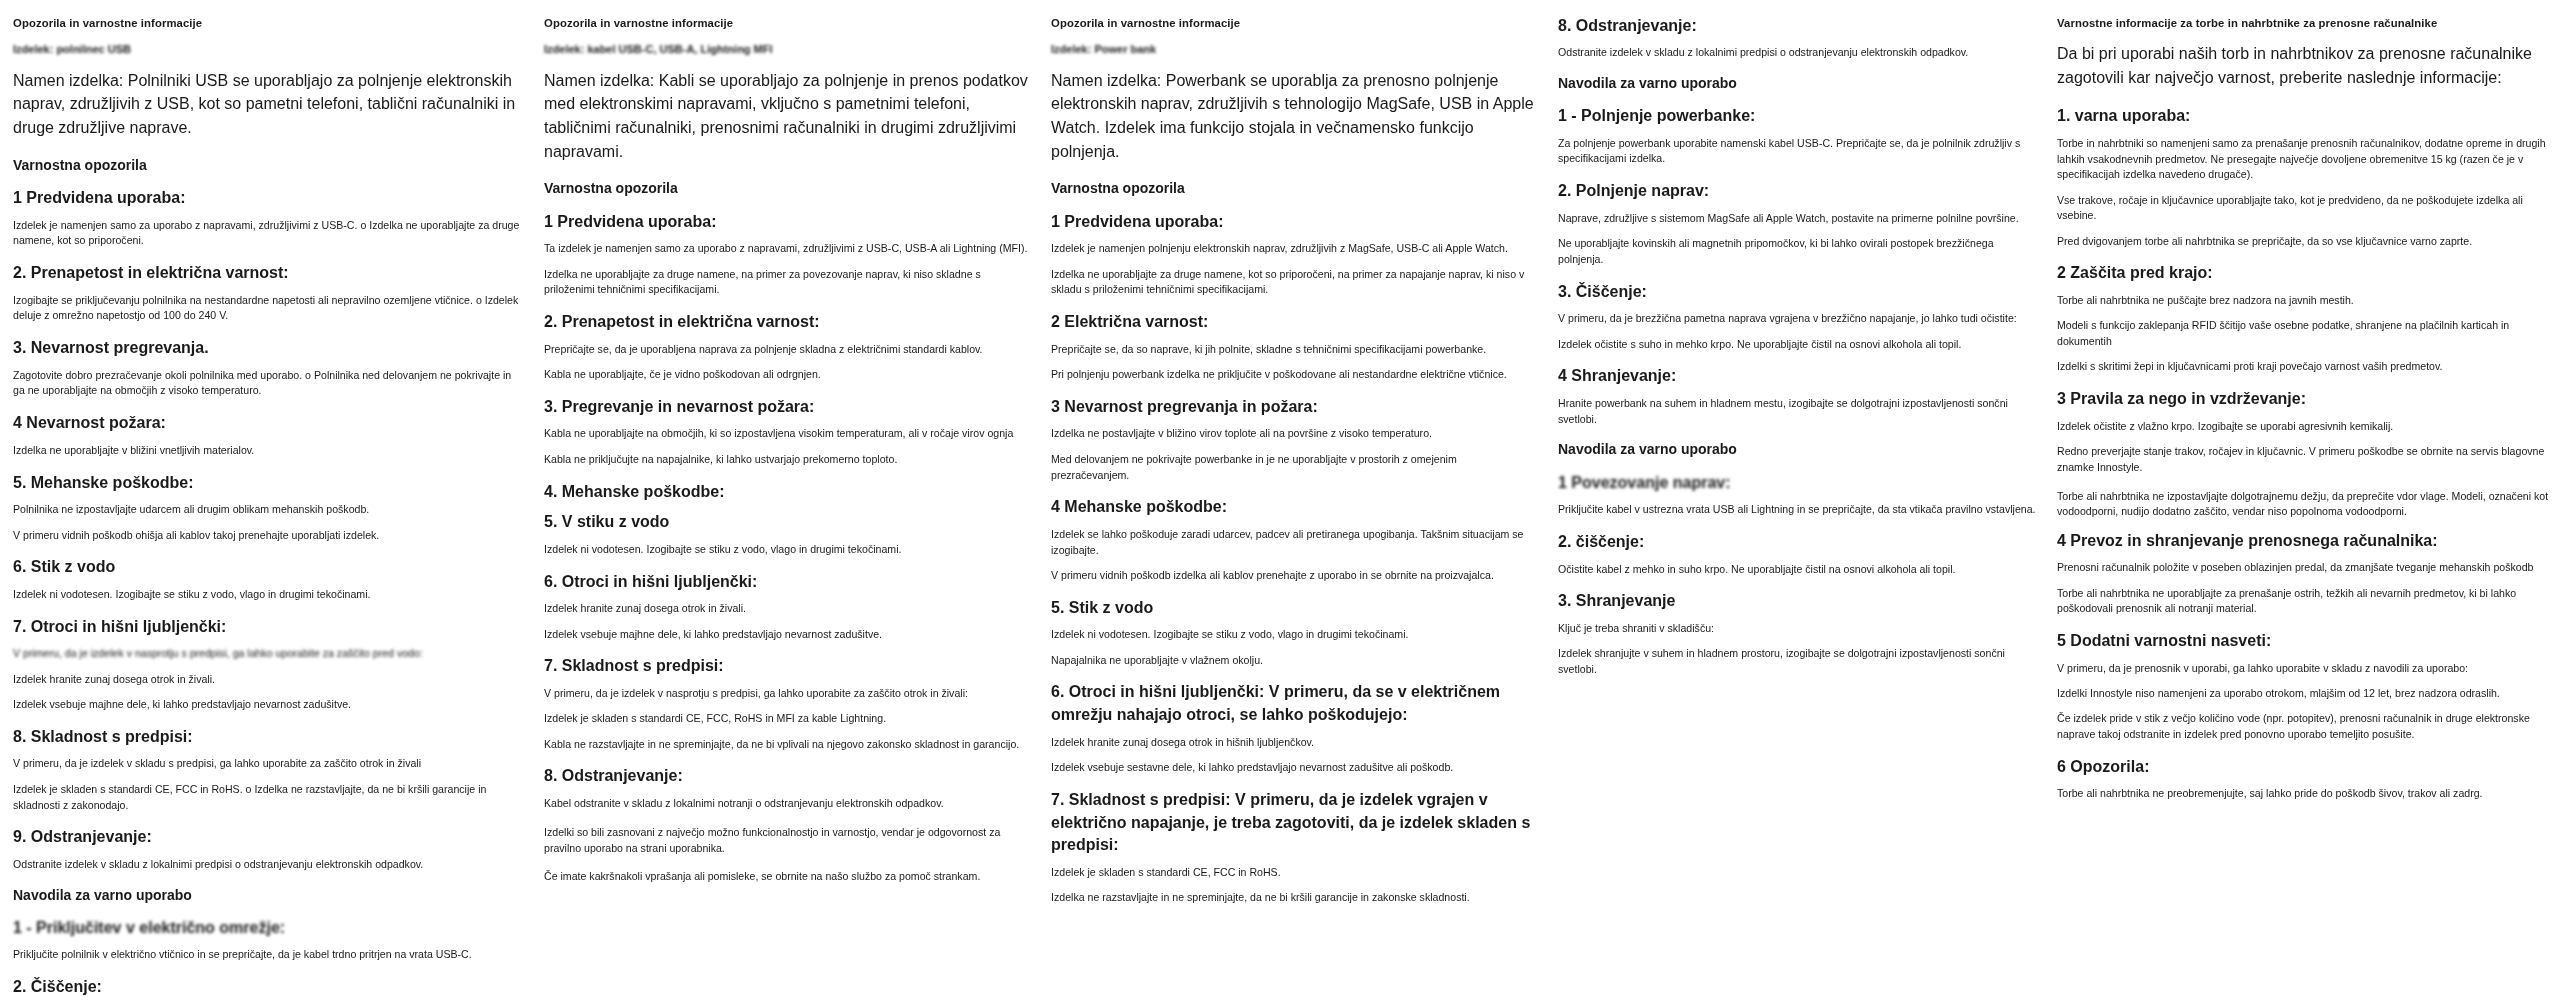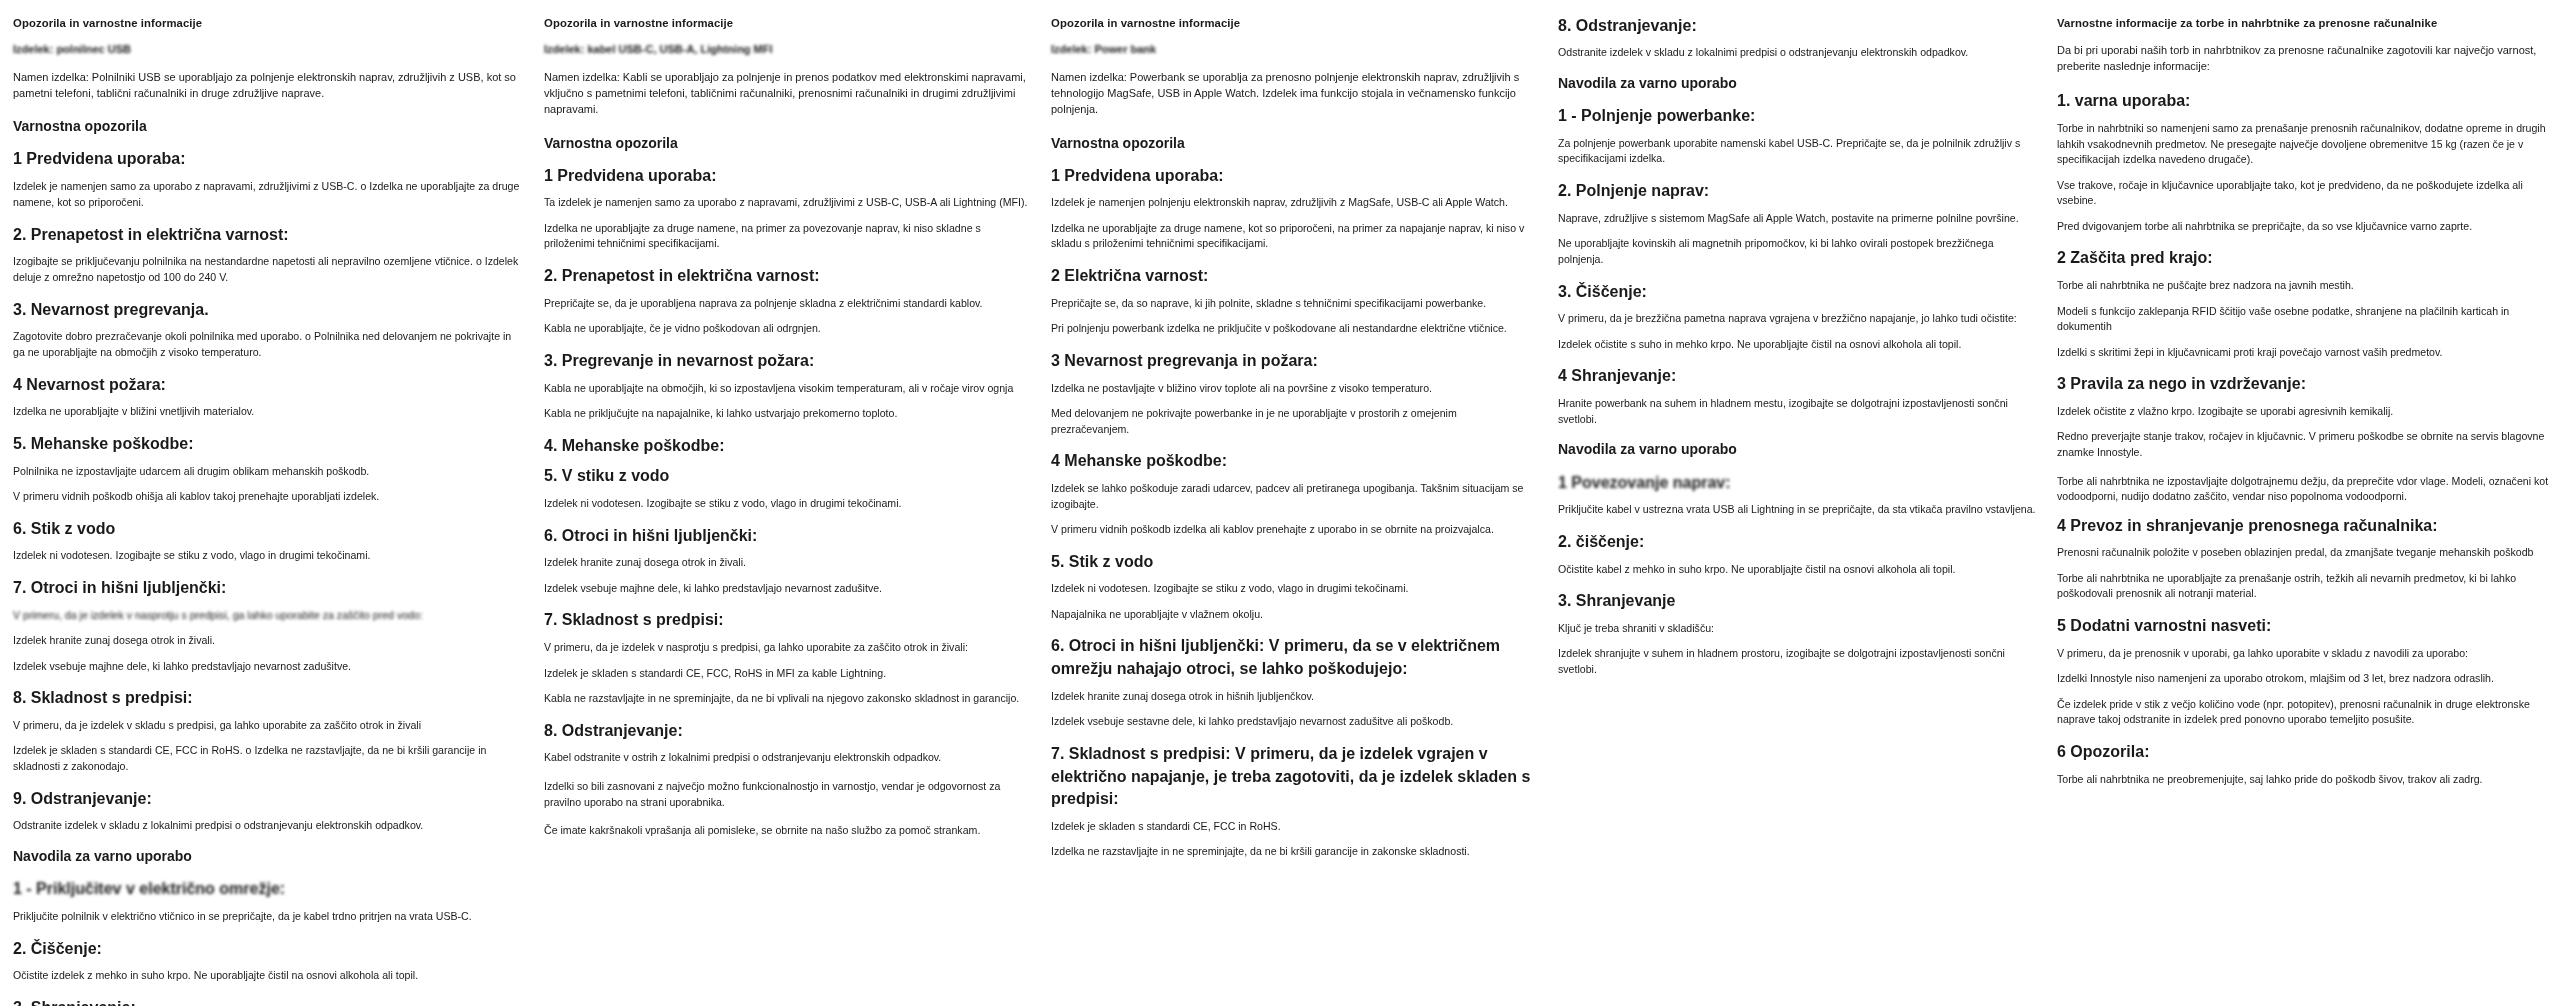--- a/index.html
+++ b/index.html
@@ -43,21 +43,21 @@
   .subtitle {
     font-weight: bold;
     font-size: 11px;
     margin: 0 0 11.3px 0;
   }
   .subtitle .blur {
     filter: blur(1.8px);
   }
   .intro {
     margin: 0 0 16px 0;
-    font-size: 11px;
+    font-size: 16px;
     line-height: 1.48;
   }
   .section-head {
     font-weight: bold;
     font-size: 14px;
     margin: 0 0 11.3px 0;
   }
   .item-head {
     font-weight: bold;
     font-size: 16px;
@@ -159,21 +159,21 @@
     <div class="item-head">6. Otroci in hišni ljubljenčki:</div>
     <p class="body tight">Izdelek hranite zunaj dosega otrok in živali.</p>
     <p class="body">Izdelek vsebuje majhne dele, ki lahko predstavljajo nevarnost zadušitve.</p>
 
     <div class="item-head">7. Skladnost s predpisi:</div>
     <p class="body tight">V primeru, da je izdelek v nasprotju s predpisi, ga lahko uporabite za zaščito otrok in živali:</p>
     <p class="body tight">Izdelek je skladen s standardi CE, FCC, RoHS in MFI za kable Lightning.</p>
     <p class="body">Kabla ne razstavljajte in ne spreminjajte, da ne bi vplivali na njegovo zakonsko skladnost in garancijo.</p>
 
     <div class="item-head">8. Odstranjevanje:</div>
-    <p class="body">Kabel odstranite v ostrih z lokalnimi predpisi o odstranjevanju elektronskih odpadkov.</p>
+    <p class="body">Kabel odstranite v skladu z lokalnimi notranji o odstranjevanju elektronskih odpadkov.</p>
 
     <p class="body">Izdelki so bili zasnovani z največjo možno funkcionalnostjo in varnostjo, vendar je odgovornost za pravilno uporabo na strani uporabnika.</p>
     <p class="body">Če imate kakršnakoli vprašanja ali pomisleke, se obrnite na našo službo za pomoč strankam.</p>
   </div>
 
   <div class="column col-3">
     <div class="doc-title">Opozorila in varnostne informacije</div>
     <div class="subtitle"><span class="blur">Izdelek: Power bank</span></div>
     <p class="intro">Namen izdelka: Powerbank se uporablja za prenosno polnjenje elektronskih naprav, združljivih s tehnologijo MagSafe, USB in Apple Watch. Izdelek ima funkcijo stojala in večnamensko funkcijo polnjenja.</p>
     <div class="section-head">Varnostna opozorila</div>
@@ -258,21 +258,21 @@
     <p class="body tight">Izdelek očistite z vlažno krpo. Izogibajte se uporabi agresivnih kemikalij.</p>
     <p class="body">Redno preverjajte stanje trakov, ročajev in ključavnic. V primeru poškodbe se obrnite na servis blagovne znamke Innostyle.</p>
     <p class="body tight">Torbe ali nahrbtnika ne izpostavljajte dolgotrajnemu dežju, da preprečite vdor vlage. Modeli, označeni kot vodoodporni, nudijo dodatno zaščito, vendar niso popolnoma vodoodporni.</p>
 
     <div class="item-head">4 Prevoz in shranjevanje prenosnega računalnika:</div>
     <p class="body tight">Prenosni računalnik položite v poseben oblazinjen predal, da zmanjšate tveganje mehanskih poškodb</p>
     <p class="body">Torbe ali nahrbtnika ne uporabljajte za prenašanje ostrih, težkih ali nevarnih predmetov, ki bi lahko poškodovali prenosnik ali notranji material.</p>
 
     <div class="item-head">5 Dodatni varnostni nasveti:</div>
     <p class="body tight">V primeru, da je prenosnik v uporabi, ga lahko uporabite v skladu z navodili za uporabo:</p>
-    <p class="body tight">Izdelki Innostyle niso namenjeni za uporabo otrokom, mlajšim od 3 let, brez nadzora odraslih.</p>
+    <p class="body tight">Izdelki Innostyle niso namenjeni za uporabo otrokom, mlajšim od 12 let, brez nadzora odraslih.</p>
     <p class="body">Če izdelek pride v stik z večjo količino vode (npr. potopitev), prenosni računalnik in druge elektronske naprave takoj odstranite in izdelek pred ponovno uporabo temeljito posušite.</p>
 
     <div class="item-head">6 Opozorila:</div>
     <p class="body tight">Torbe ali nahrbtnika ne preobremenjujte, saj lahko pride do poškodb šivov, trakov ali zadrg.</p>
   </div>
 
 </div>
 
 
 </body></html>

